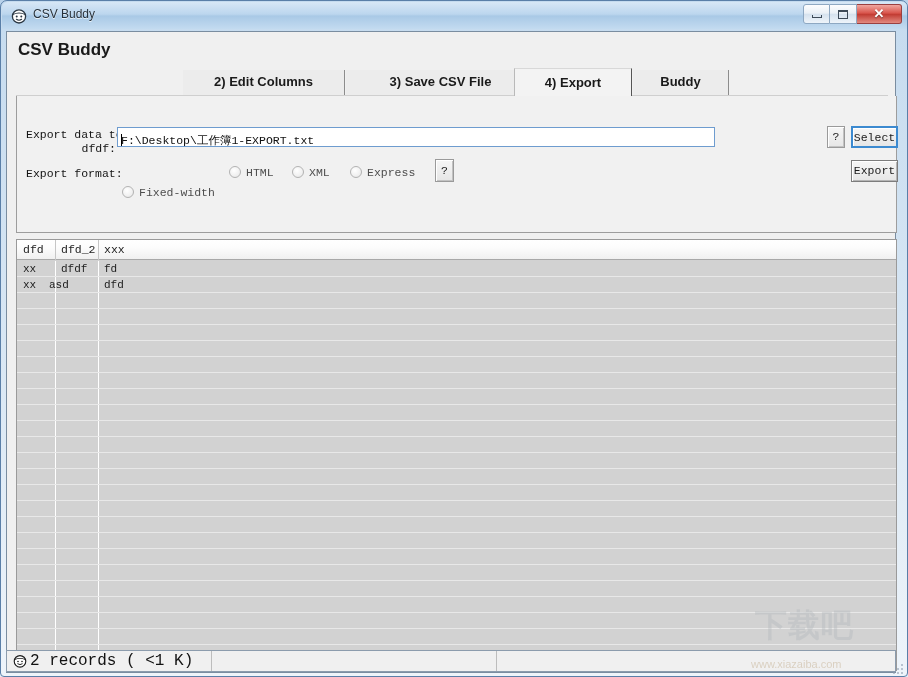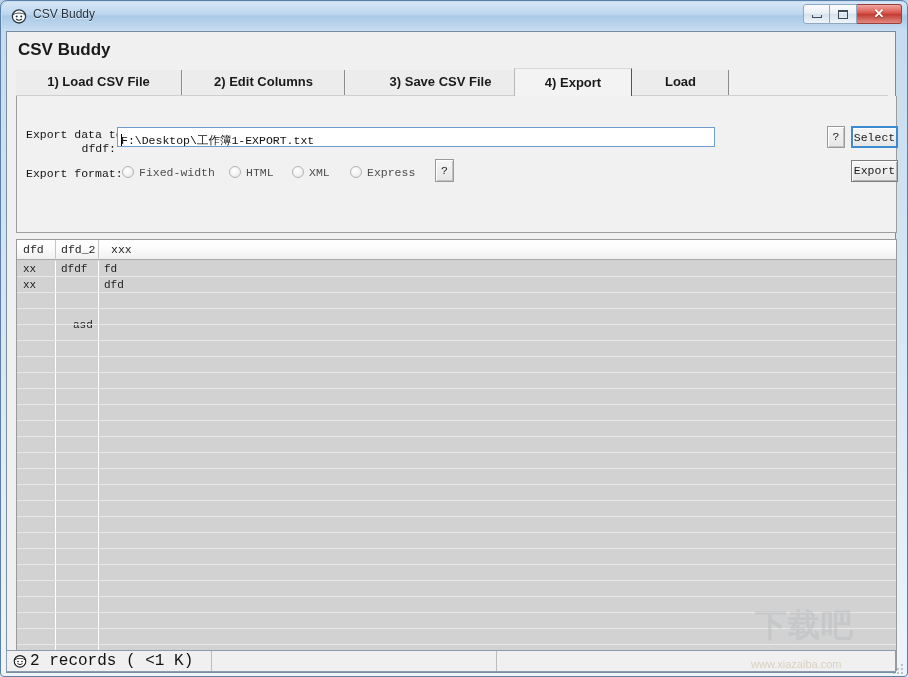--- a/index.html
+++ b/index.html
@@ -426,43 +426,42 @@
           <span class="glyph-close">✕</span>
         </div>
       </div>
     </div>
 
     <div class="client">
 
       <div class="app-title">CSV Buddy</div>
 
       <div class="tabstrip" id="tabstrip">
-          <div class="tab" style="left: 0px; width: 166px;">1) Load CSV File</div>
           <div class="tab" style="left: 167px; width: 162px;">2) Edit Columns</div>
           <div class="tab" style="left: 330px; width: 190px;">3) Save CSV File</div>
           <div class="tab active" style="left: 498px; width: 118px;">4) Export</div>
-          <div class="tab" style="left: 617px; width: 96px;">Load</div>
+          <div class="tab" style="left: 617px; width: 96px;">Buddy</div>
         </div>
       <div class="tabline"></div>
 
       <div class="panel">
 
         <div class="lbl-mono lbl-export-data"><span>Export data to</span><br><span>dfdf:</span></div>
 
         <div class="pathbox">
           <span class="caret"></span><span class="pathtext">F:\Desktop\工作簿1-EXPORT.txt</span>
         </div>
 
         <div class="btn3d btn-help-1">?</div>
         <div class="btn3d btn-select">Select</div>
 
         <div class="lbl-mono lbl-export-format">Export format:</div>
 
         <div id="radios">
-            <div class="radio-wrap" style="left: 105px;">
+            <div class="radio-wrap" style="left: 105px; margin-top: 20px;">
               <span class="radio-dot"></span>
               <span class="radio-label">Fixed-width</span>
             </div>
             <div class="radio-wrap" style="left: 212px;">
               <span class="radio-dot"></span>
               <span class="radio-label">HTML</span>
             </div>
             <div class="radio-wrap" style="left: 275px;">
               <span class="radio-dot"></span>
               <span class="radio-label">XML</span>
@@ -474,37 +473,37 @@
           </div>
 
         <div class="btn3d btn-help-2">?</div>
         <div class="btn3d btn-export">Export</div>
       </div>
 
       <div class="gridbox">
         <div class="grid-header" id="grid-header">
             <span class="grid-hcell" style="left: 6px;">dfd</span>
             <span class="grid-hcell" style="left: 44px;">dfd_2</span>
-            <span class="grid-hcell" style="left: 94px;">xxx</span>
+            <span class="grid-hcell" style="left: 87px;">xxx</span>
           </div>
         <div class="vline hdr" style="left:38px;"></div>
         <div class="vline hdr" style="left:81px;"></div>
         <div id="grid-body">
             <div class="grid-row" style="top: 21px;">
               <div class="vline" style="left: 38px;"></div>
               <div class="vline" style="left: 81px;"></div>
               <span class="grid-cell" style="left: 6px;">xx</span>
               <span class="grid-cell" style="left: 44px;">dfdf</span>
               <span class="grid-cell" style="left: 87px;">fd</span>
             </div>
             <div class="grid-row" style="top: 37px;">
               <div class="vline" style="left: 38px;"></div>
               <div class="vline" style="left: 81px;"></div>
               <span class="grid-cell" style="left: 6px;">xx</span>
-              <span class="grid-cell" style="left: 56px; margin-top: 40px;">asd</span>
+              <span class="grid-cell" style="left: 32px;">asd</span>
               <span class="grid-cell" style="left: 87px;">dfd</span>
             </div>
             <div class="grid-row" style="top: 53px;">
               <div class="vline" style="left: 38px;"></div>
               <div class="vline" style="left: 81px;"></div>
             </div>
             <div class="grid-row" style="top: 69px;">
               <div class="vline" style="left: 38px;"></div>
               <div class="vline" style="left: 81px;"></div>
             </div>

